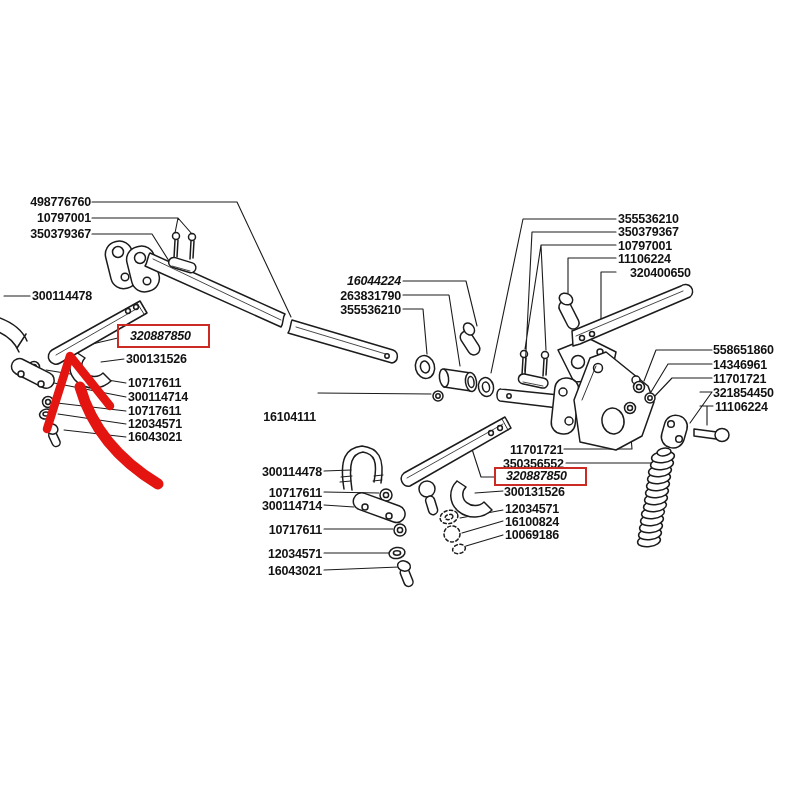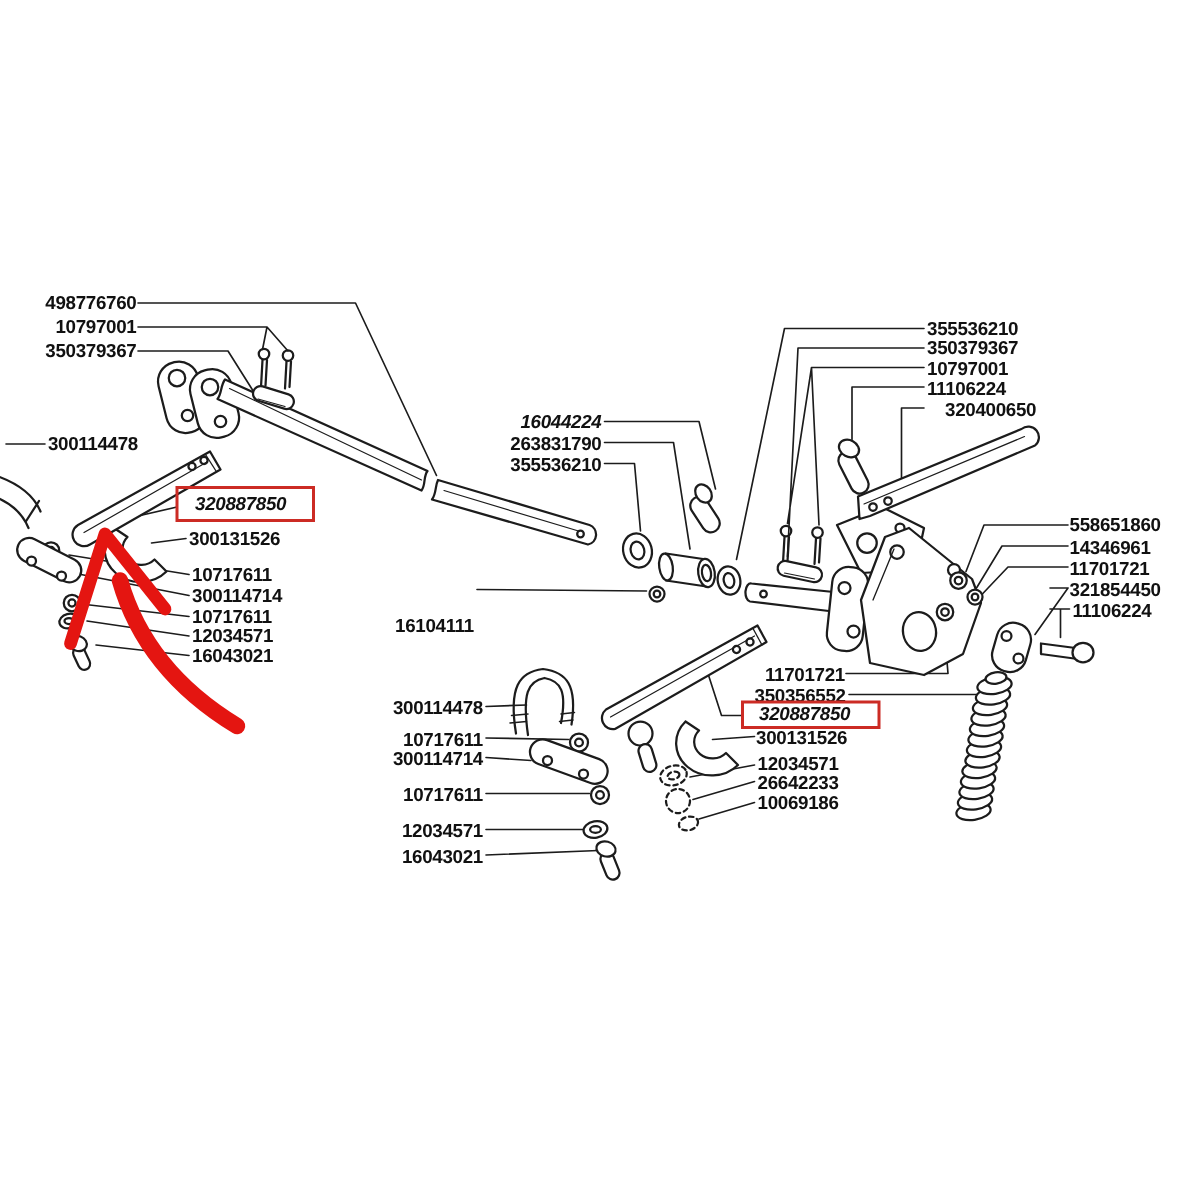--- a/index.html
+++ b/index.html
@@ -319,21 +319,21 @@
       <div class="lbl" style="top: 344px; left: 713px;">558651860</div>
       <div class="lbl" style="top: 359px; left: 713px;">14346961</div>
       <div class="lbl" style="top: 373px; left: 713px;">11701721</div>
       <div class="lbl" style="top: 387px; left: 713px;">321854450</div>
       <div class="lbl" style="top: 401px; left: 715px;">11106224</div>
       <div class="lbl" style="top: 444px; left: 510px;">11701721</div>
       <div class="lbl" style="top: 458px; left: 503px;">350356552</div>
       <div class="lbl boxed" style="left: 494px; top: 467px; width: 93px; height: 19px; padding-left: 10px;">320887850</div>
       <div class="lbl" style="top: 486px; left: 504px;">300131526</div>
       <div class="lbl" style="top: 503px; left: 505px;">12034571</div>
-      <div class="lbl" style="top: 516px; left: 505px;">26642233</div>
+      <div class="lbl" style="top: 516px; left: 505px;">16100824</div>
       <div class="lbl" style="top: 529px; left: 505px;">10069186</div>
       <div class="lbl" style="top: 466px; right: 478px;">300114478</div>
       <div class="lbl" style="top: 487px; right: 478px;">10717611</div>
       <div class="lbl" style="top: 500px; right: 478px;">300114714</div>
       <div class="lbl" style="top: 524px; right: 478px;">10717611</div>
       <div class="lbl" style="top: 548px; right: 478px;">12034571</div>
       <div class="lbl" style="top: 565px; right: 478px;">16043021</div>
     </div>
 
 </div>

